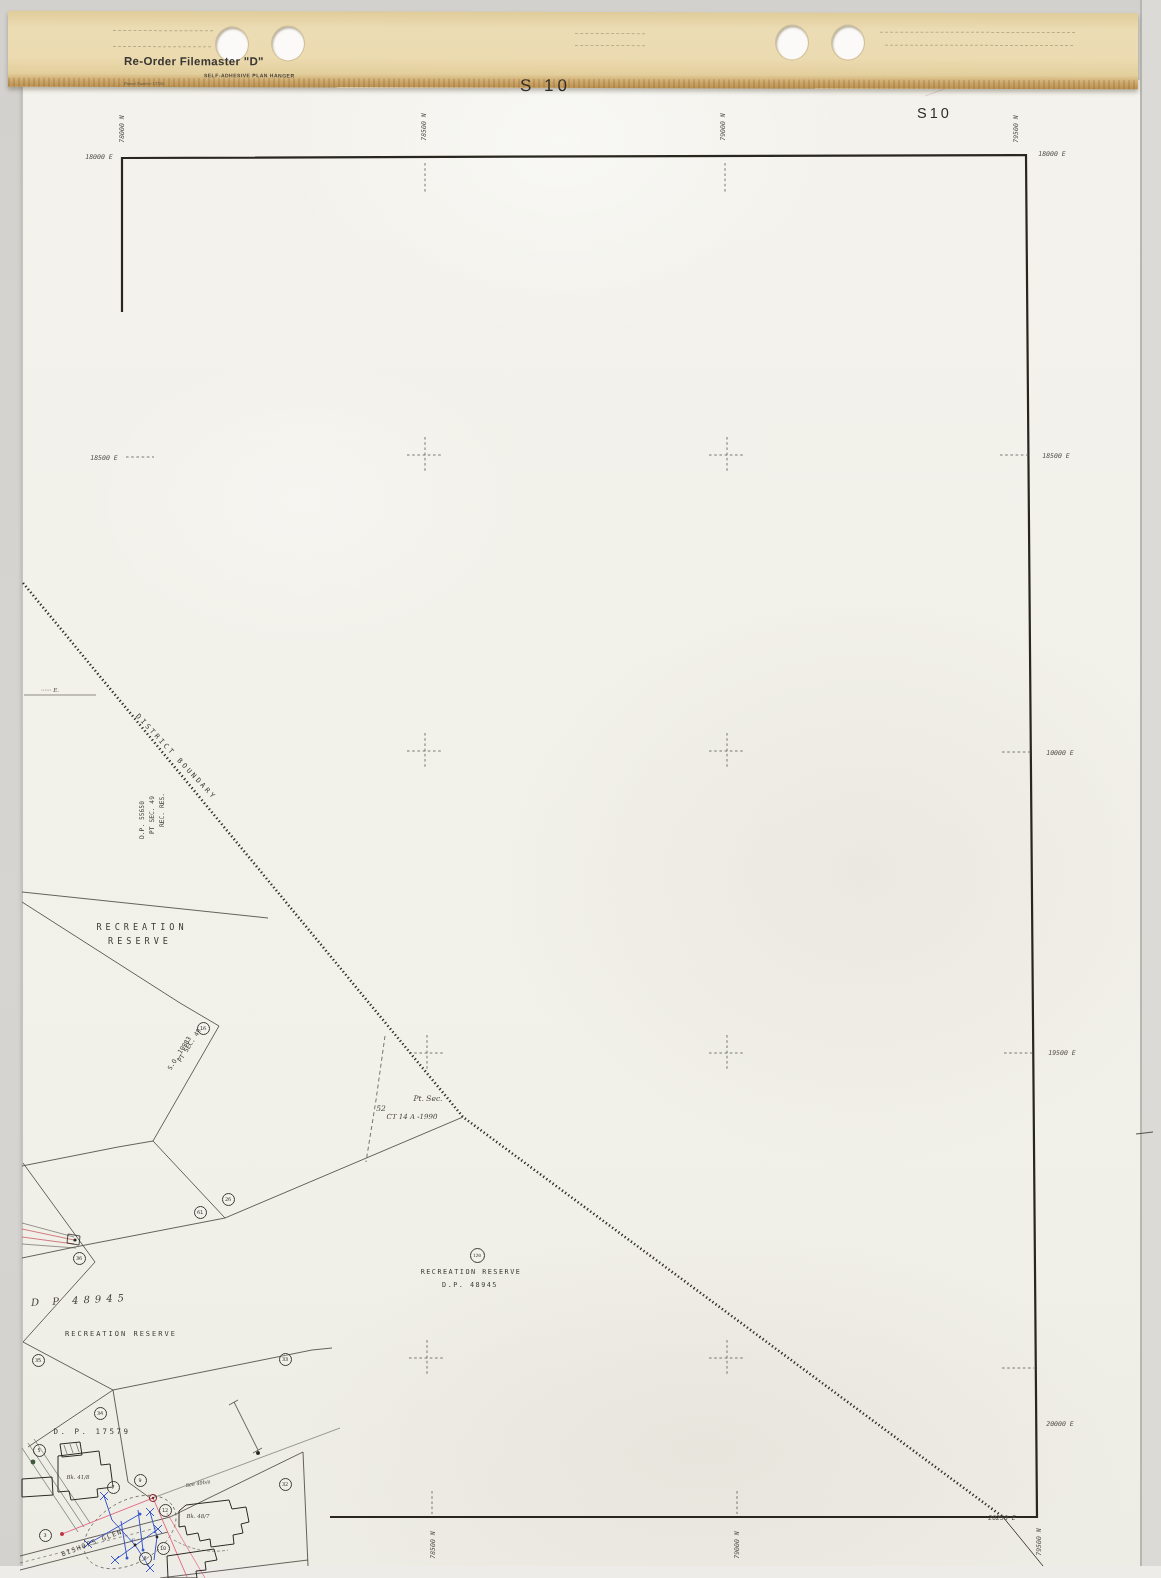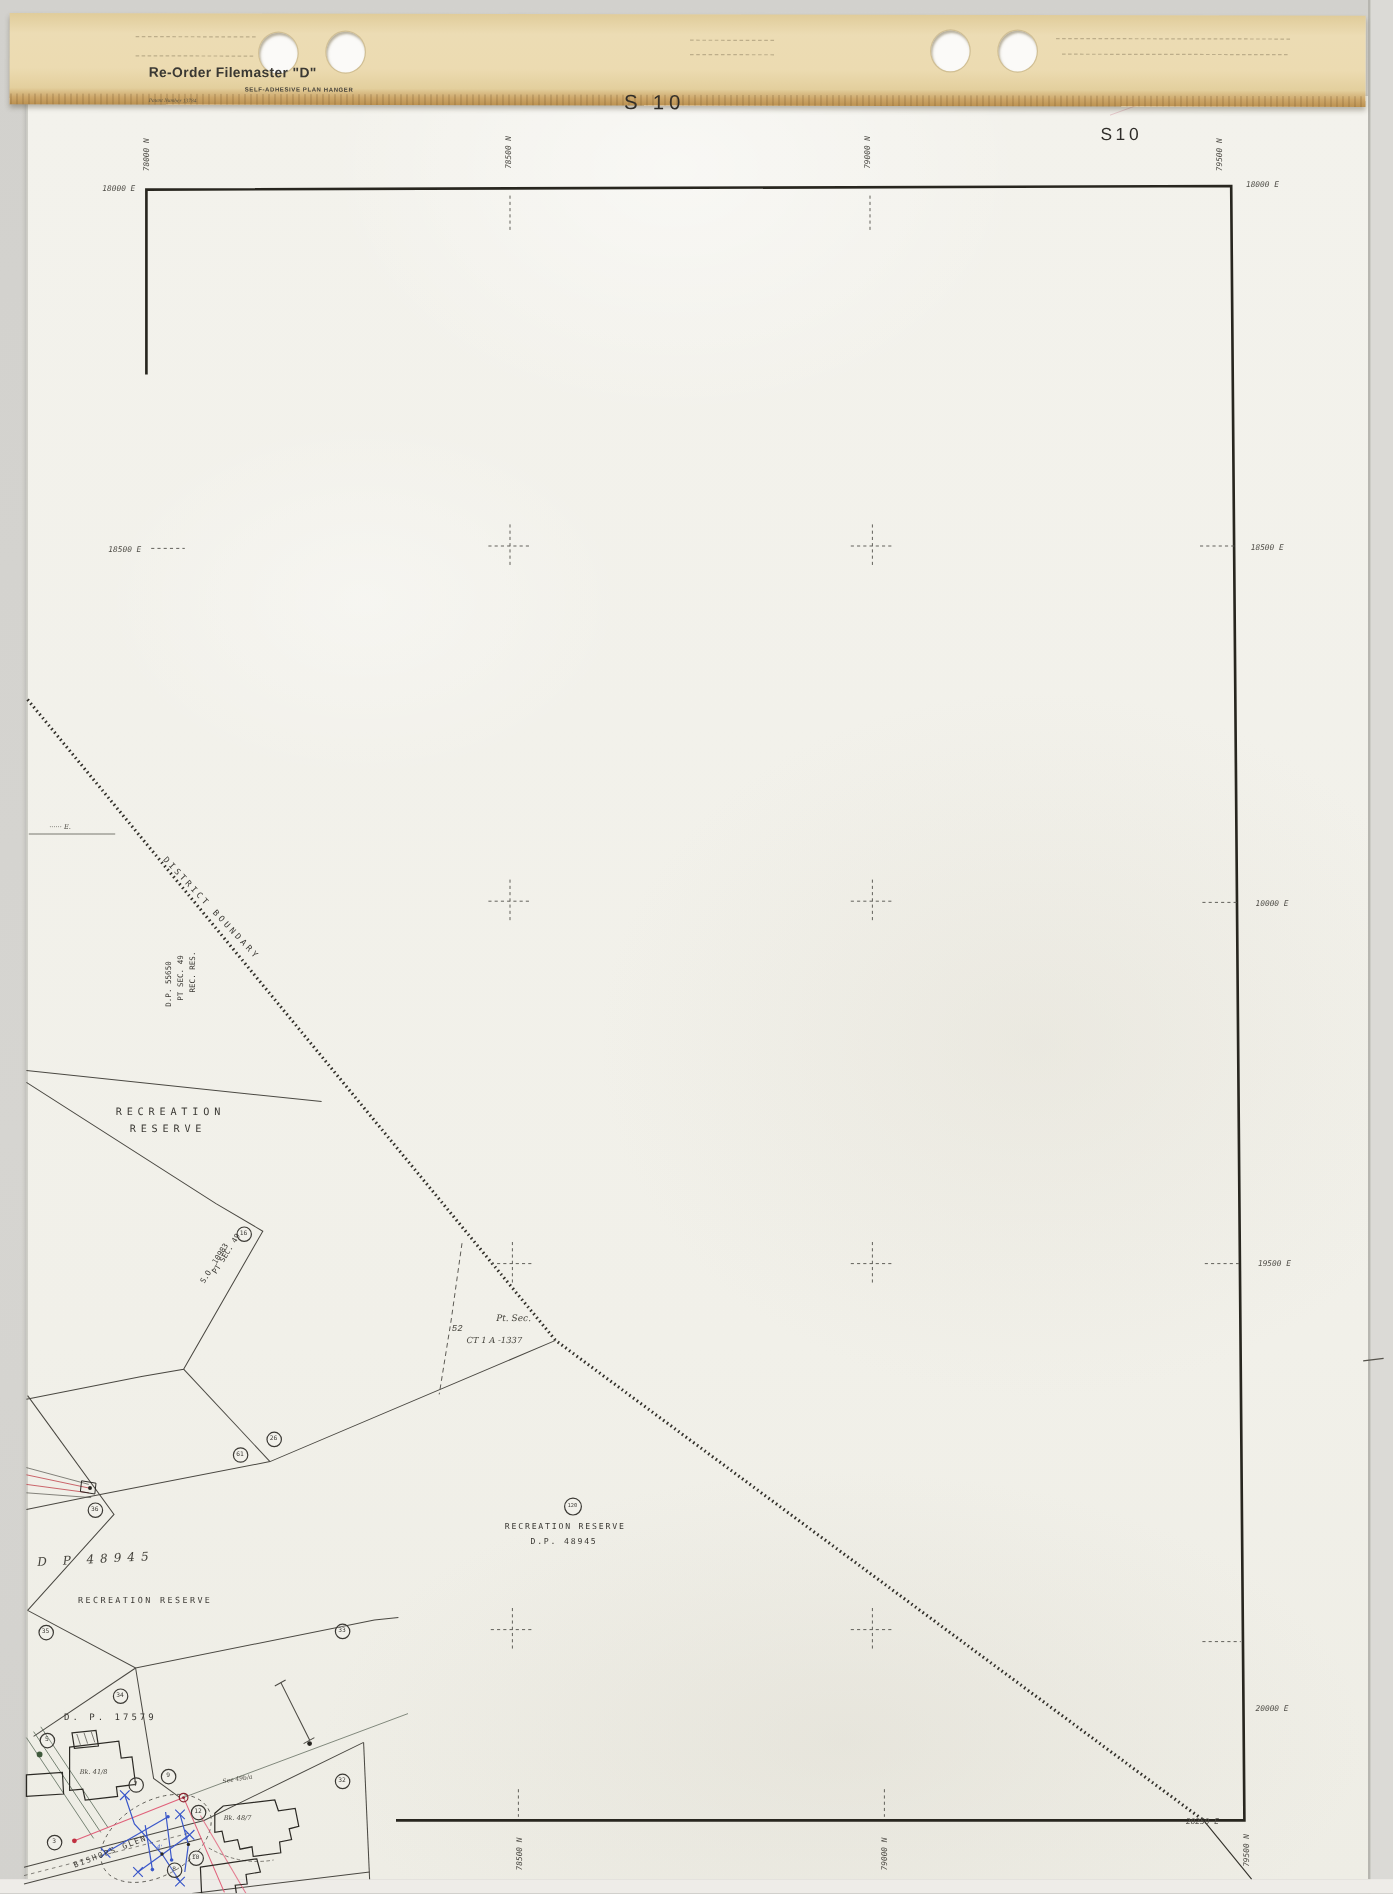--- a/index.html
+++ b/index.html
@@ -196,22 +196,22 @@
       <div class="anno g" style="left: 1039px; top: 1542px; font-size: 6.5px; transform: translate(-50%, -50%) rotate(-90deg);">79500 N</div>
       <div class="anno " style="left: 176px; top: 757px; font-size: 7px; letter-spacing: 2.5px; transform: translate(-50%, -50%) rotate(47deg);">DISTRICT BOUNDARY</div>
       <div class="anno " style="left: 161px; top: 810px; font-size: 6.3px; transform: translate(-50%, -50%) rotate(-90deg);">REC. RES.</div>
       <div class="anno " style="left: 151px; top: 815px; font-size: 6.3px; transform: translate(-50%, -50%) rotate(-90deg);">PT SEC. 49</div>
       <div class="anno " style="left: 141px; top: 820px; font-size: 6.3px; transform: translate(-50%, -50%) rotate(-90deg);">D.P. 55650</div>
       <div class="anno " style="left: 142px; top: 927px; font-size: 8.5px; letter-spacing: 4px; transform: translate(-50%, -50%) rotate(0deg);">RECREATION</div>
       <div class="anno " style="left: 140px; top: 941px; font-size: 8.5px; letter-spacing: 4px; transform: translate(-50%, -50%) rotate(0deg);">RESERVE</div>
       <div class="anno " style="left: 189px; top: 1045px; font-size: 6.3px; transform: translate(-50%, -50%) rotate(-58deg);">PT SEC. 49</div>
       <div class="anno " style="left: 179px; top: 1053px; font-size: 6.3px; transform: translate(-50%, -50%) rotate(-58deg);">S.O. 10983</div>
       <div class="anno hand" style="left: 428px; top: 1098px; font-size: 7.5px; transform: translate(-50%, -50%) rotate(0deg); text-align: right;">Pt. Sec.</div>
-      <div class="anno hand" style="left: 381px; top: 1108px; font-size: 7.5px; transform: translate(-50%, -50%) rotate(0deg); font-family: Liberation Mono, monospace;">52</div>
-      <div class="anno hand" style="left: 412px; top: 1117px; font-size: 7px; transform: translate(-50%, -50%) rotate(0deg);">CT 1 A -1337</div>
+      <div class="anno hand" style="left: 381px; top: 1108px; font-size: 7.5px; transform: translate(-50%, -50%) rotate(0deg);">52</div>
+      <div class="anno hand" style="left: 412px; top: 1117px; font-size: 7px; transform: translate(-50%, -50%) rotate(0deg);">CT 14 A -1990</div>
       <div class="anno " style="left: 471px; top: 1272px; font-size: 6.8px; letter-spacing: 1.5px; transform: translate(-50%, -50%) rotate(0deg);">RECREATION RESERVE</div>
       <div class="anno " style="left: 470px; top: 1285px; font-size: 6.8px; letter-spacing: 1.5px; transform: translate(-50%, -50%) rotate(0deg);">D.P. 48945</div>
       <div class="anno hand" style="left: 80px; top: 1300px; font-size: 10px; letter-spacing: 5px; transform: translate(-50%, -50%) rotate(-3deg);">D P 48945</div>
       <div class="anno " style="left: 121px; top: 1334px; font-size: 7px; letter-spacing: 2px; transform: translate(-50%, -50%) rotate(0deg);">RECREATION RESERVE</div>
       <div class="anno " style="left: 92px; top: 1431px; font-size: 7.5px; letter-spacing: 2.5px; transform: translate(-50%, -50%) rotate(0deg);">D. P.  17579</div>
       <div class="anno hand" style="left: 78px; top: 1477px; font-size: 5.5px; transform: translate(-50%, -50%) rotate(0deg);">Bk. 41/8</div>
       <div class="anno hand" style="left: 198px; top: 1516px; font-size: 5.5px; transform: translate(-50%, -50%) rotate(0deg);">Bk. 48/7</div>
       <div class="anno hand" style="left: 198px; top: 1483px; font-size: 5px; transform: translate(-50%, -50%) rotate(-9deg);">See 49b/a</div>
       <div class="anno " style="left: 92px; top: 1543px; font-size: 6.5px; letter-spacing: 1.5px; transform: translate(-50%, -50%) rotate(-21deg);">BISHOPS GLEN</div>
       <div class="anno hand" style="left: 50px; top: 690px; font-size: 5.5px; transform: translate(-50%, -50%) rotate(0deg);">······ E.</div>

